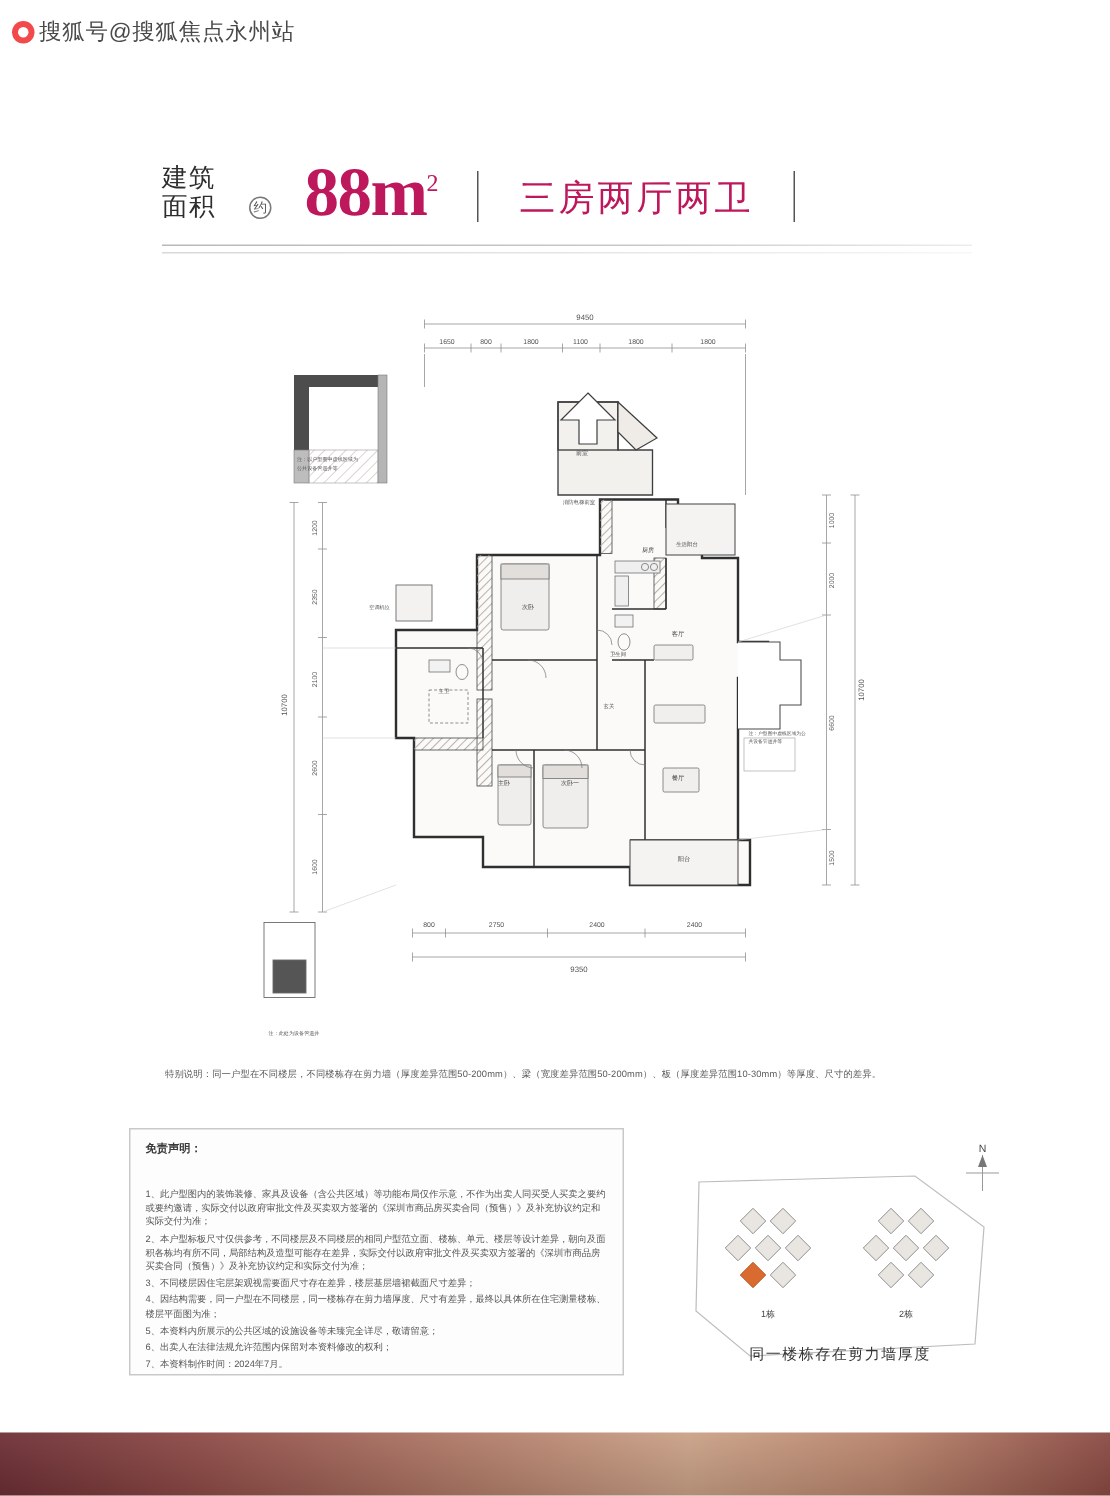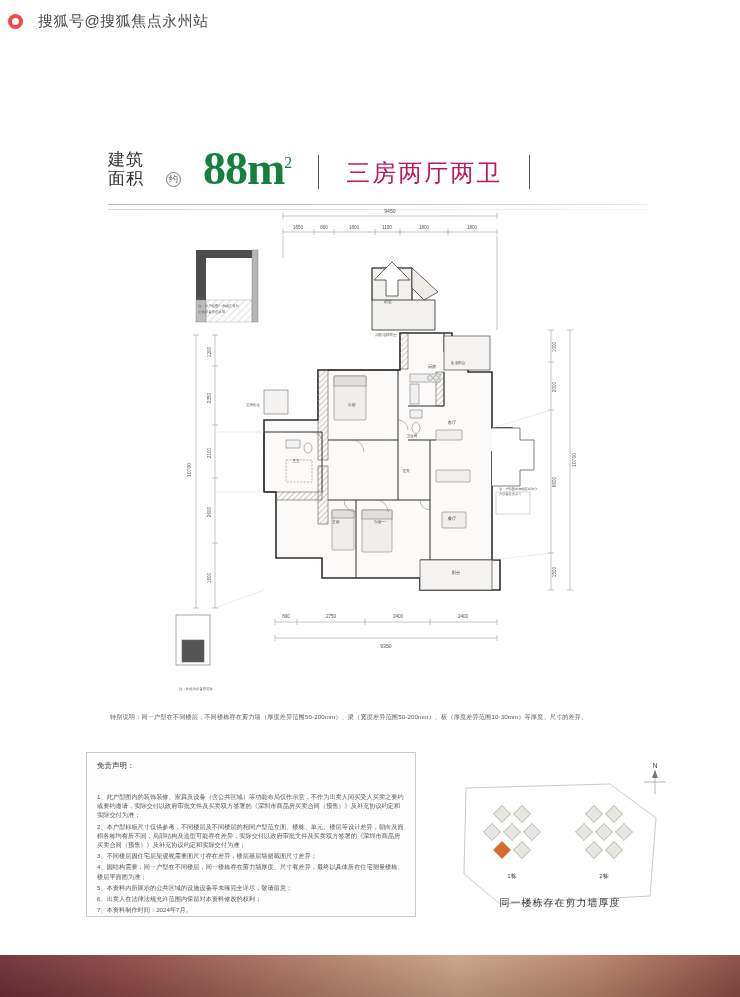--- a/index.html
+++ b/index.html
@@ -8,21 +8,21 @@
     background:#ffffff;
     font-family:"Liberation Sans","DejaVu Sans",sans-serif;
     color:#3a3a3a;
     overflow:hidden;
     position:relative;
   }
   
   .watermark{
     position:absolute;left:8px;top:12px;
     font-size:15px;color:#4a4a4a;letter-spacing:.5px;
-    display:flex;align-items:center;gap:15px;
+    display:flex;align-items:center;gap:3px;
     font-family:"Liberation Sans","DejaVu Sans",sans-serif;
   }
   .wm-logo{
     display:inline-block;width:15px;height:15px;border-radius:50%;
     background:#f24a4a;position:relative;
   }
   .wm-logo:after{
     content:"";position:absolute;left:4px;top:4px;width:7px;height:7px;
     border-radius:50%;background:#fff;
   }
@@ -37,22 +37,22 @@
     font-size:17px;line-height:19px;color:#2e2e2e;letter-spacing:1px;
     font-family:"Liberation Serif","DejaVu Serif",serif;
     padding-bottom:4px;
   }
   .t-approx{
     font-size:9px;color:#555;border:1px solid #777;border-radius:50%;
     width:13px;height:13px;line-height:12px;text-align:center;
     display:inline-block;margin:0 2px 5px 2px;
   }
   .t-num{
-    font-size:46px;font-weight:bold;line-height:46px;color:#15803d;
-    font-family:"Liberation Serif","DejaVu Serif",serif;letter-spacing:-1px;margin-top:40px;
+    font-size:46px;font-weight:bold;line-height:46px;color:#be185d;
+    font-family:"Liberation Serif","DejaVu Serif",serif;letter-spacing:-1px;
   }
   .t-sup{font-size:16px;vertical-align:super;font-weight:normal;}
   .t-bar{
     width:1px;height:34px;background:#555;margin:0 7px 3px 7px;
   }
   .t-sub{
     font-size:24px;color:#be185d;letter-spacing:2px;padding-bottom:3px;
     font-family:"Liberation Serif","DejaVu Serif",serif;
   }
   .t-rule{
@@ -74,21 +74,21 @@
     font-size:6.2px;line-height:9px;color:#5a5a5a;
     letter-spacing:.1px;
   }
   
   .disc{
     position:absolute;left:86px;top:752px;width:330px;height:165px;
     border:1px solid #c9c9c9;background:#fdfdfd;
     padding:8px 10px;box-sizing:border-box;
   }
   .disc h4{
-    margin:0 0 21px 0;font-size:7.5px;font-weight:normal;color:#3a3a3a;
+    margin:0 0 21px 0;font-size:7.5px;font-weight:bold;color:#3a3a3a;
   }
   .disc p{
     margin:0 0 2px 0;font-size:6.2px;line-height:9.2px;color:#555;
   }
   
   .keyplan{
     position:absolute;left:460px;top:778px;width:200px;height:130px;
   }
   .kp-label{
     position:absolute;left:460px;top:896px;width:200px;

